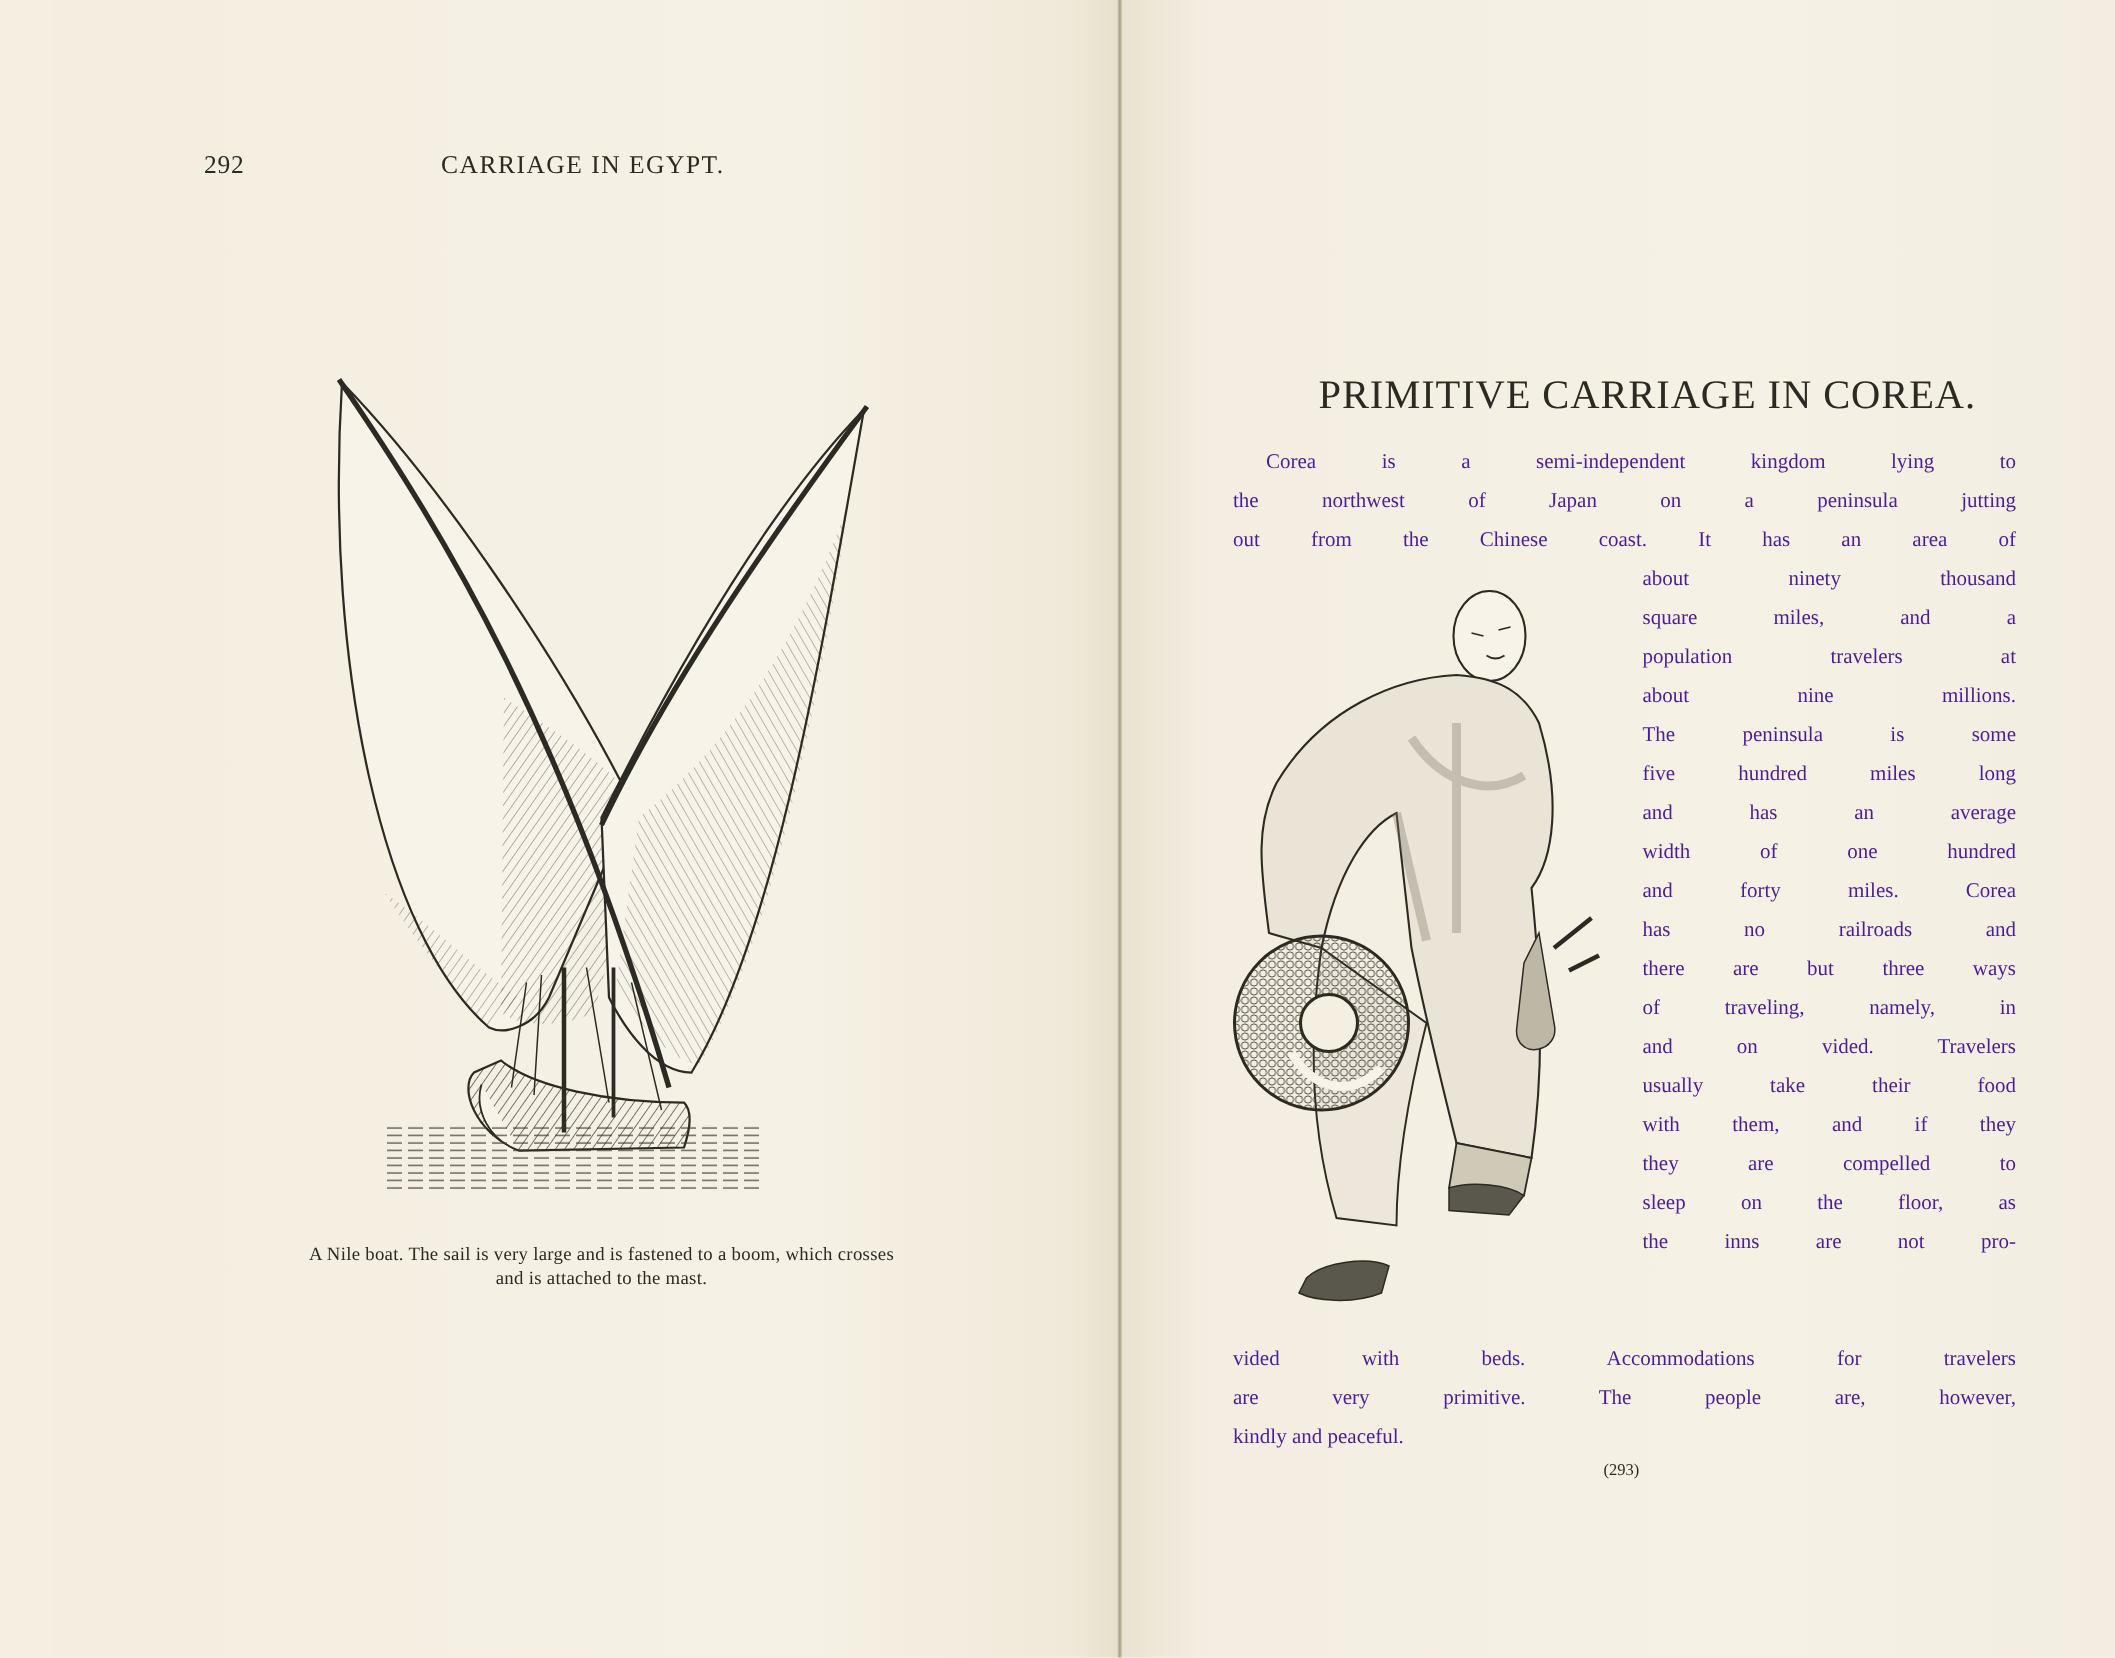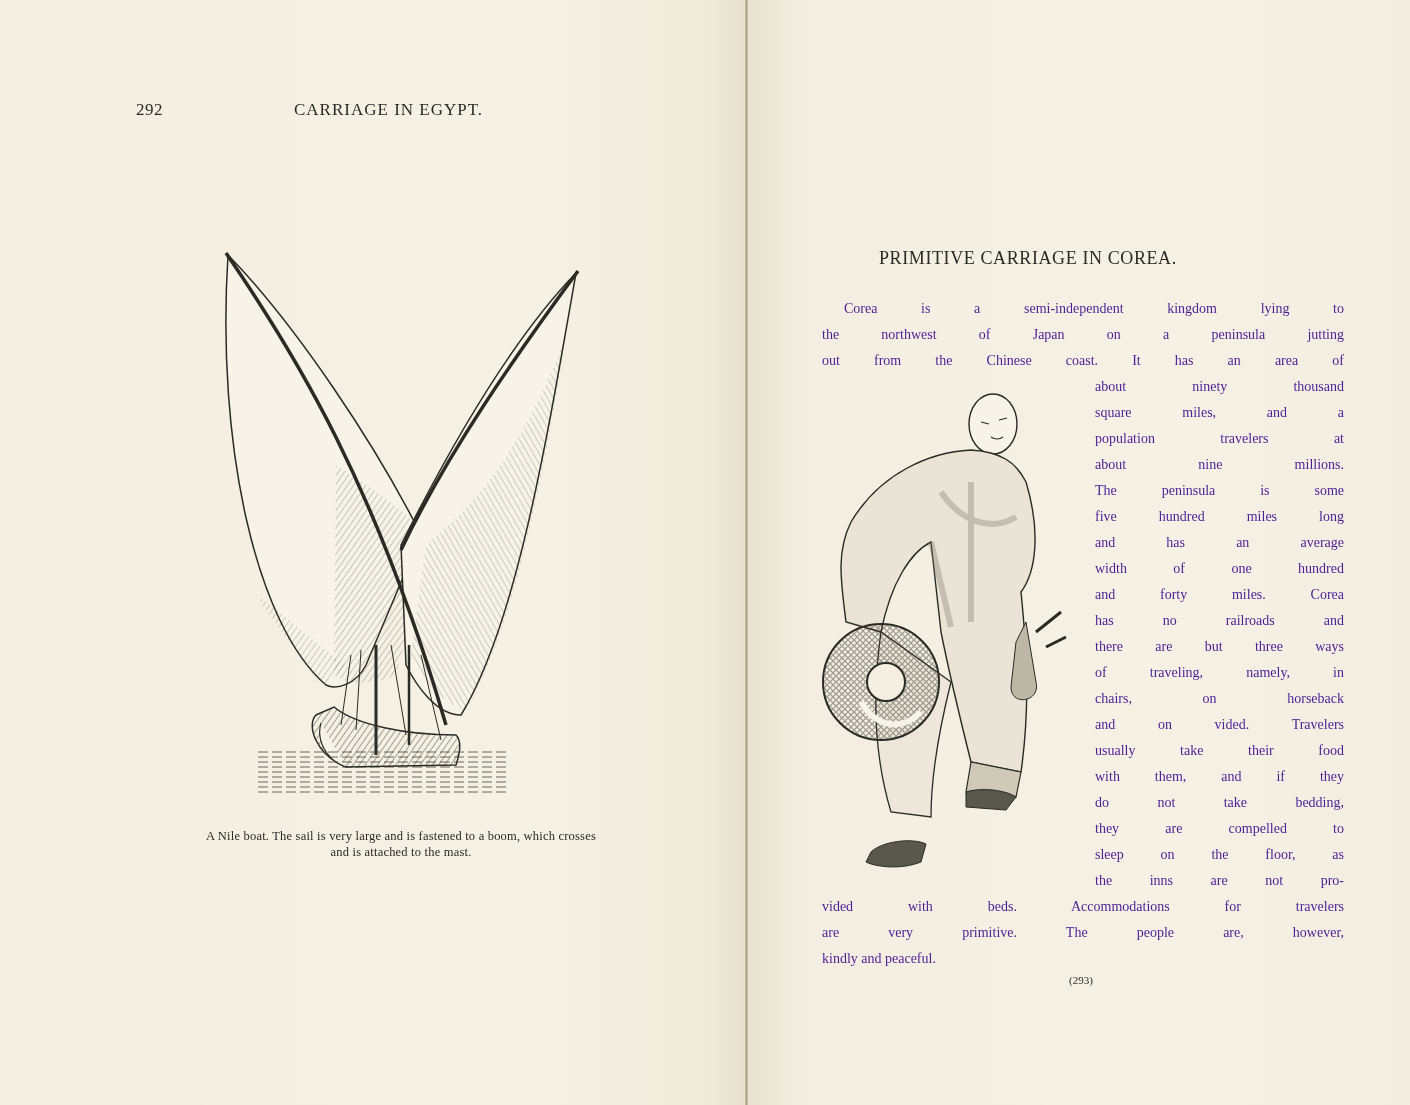--- a/index.html
+++ b/index.html
@@ -19,21 +19,21 @@
     .running-head { position: absolute; top: 100px; left: 100px; width: 380px; height: 24px; font-size: 17px; }
     .folio-left { position: absolute; left: 0; top: 0; letter-spacing: 0.5px; }
     .head-title { position: absolute; left: 158px; top: 0; letter-spacing: 1px; }
 
     
     .boat-fig { position: absolute; left: 180px; top: 245px; width: 380px; height: 560px; }
     .caption { position: absolute; top: 828px; left: 95px; width: 540px; font-size: 12.5px;
       text-align: center; line-height: 16px; letter-spacing: 0.2px; }
 
     
-    .chapter-title { position: absolute; top: 248px; left: 843px; width: 420px; font-size: 18px;
+    .chapter-title { position: absolute; top: 248px; left: 843px; width: 420px; font-size: 27px;
       letter-spacing: 0.6px; white-space: nowrap; }
     .body-text { position: absolute; font-size: 14px; line-height: 26px; color: #4c1d95; white-space: nowrap; }
     .line { height: 26px; display: block; text-align: justify; text-align-last: justify; }
     .line.last { text-align-last: left; }
     .full { left: 786px; width: 522px; top: 296px; }
     .full .line:first-child { padding-left: 22px; }
     .narrow { left: 1059px; width: 249px; top: 374px; }
     .tail { left: 786px; width: 522px; top: 894px; }
 
     .person-fig { position: absolute; left: 785px; top: 382px; width: 270px; height: 500px; }
@@ -138,25 +138,23 @@
     <span class="line">population travelers at</span>
     <span class="line">about nine millions.</span>
     <span class="line">The peninsula is some</span>
     <span class="line">five hundred miles long</span>
     <span class="line">and has an average</span>
     <span class="line">width of one hundred</span>
     <span class="line">and forty miles.  Corea</span>
     <span class="line">has no railroads and</span>
     <span class="line">there are but three ways</span>
     <span class="line">of traveling, namely, in</span>
-    <span class="line">chairs, on horseback</span>
     <span class="line">and on vided.  Travelers</span>
     <span class="line">usually take their food</span>
     <span class="line">with them, and if they</span>
-    <span class="line">do not take bedding,</span>
     <span class="line">they are compelled to</span>
     <span class="line">sleep on the floor, as</span>
     <span class="line">the inns are not pro-</span>
   </div>
 
   <div class="body-text tail">
     <span class="line">vided with beds.  Accommodations for travelers</span>
     <span class="line">are very primitive.  The people are, however,</span>
     <span class="line last">kindly and peaceful.</span>
   </div>

